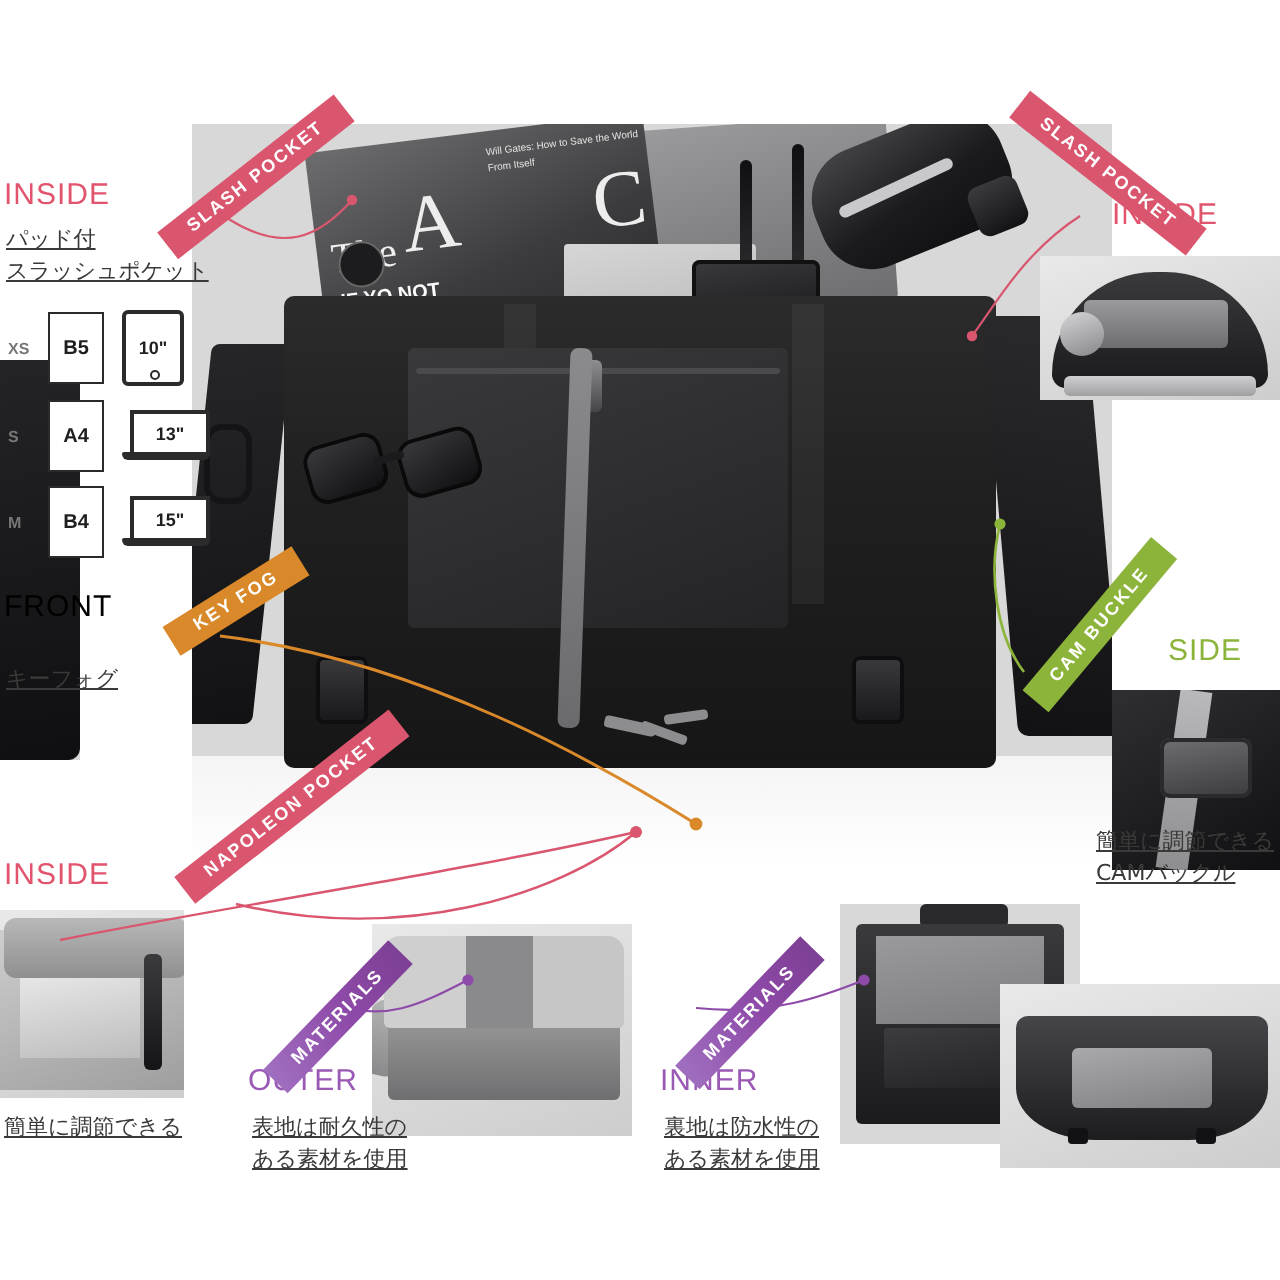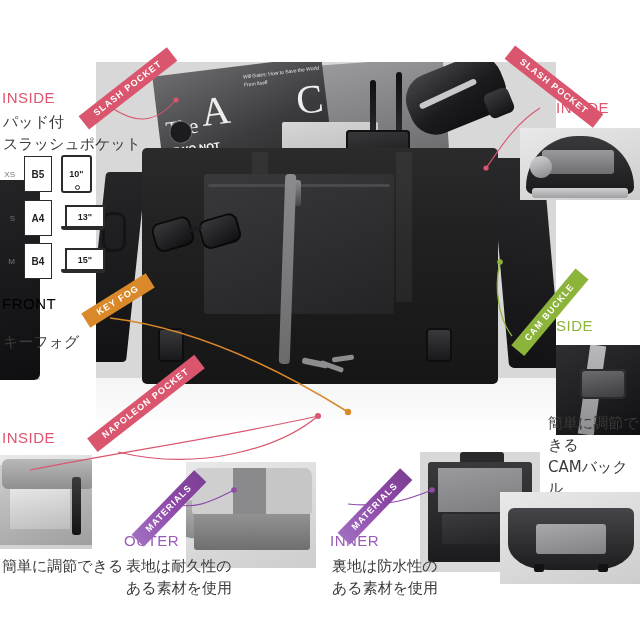--- a/index.html
+++ b/index.html
@@ -13,38 +13,38 @@
   
   .abs{position:absolute;}
 
   
   .hd{font-size:15px;letter-spacing:.5px;font-weight:400;line-height:1;white-space:nowrap;}
   .hd.pink{color:#e1546e;}
   .hd.orange{color:#000000;}
   .hd.green{color:#8cb33a;}
   .hd.purple{color:#9b59b6;}
 
-  .jp{font-size:15px;color:#3a3a3a;line-height:1.45;white-space:pre-line;
-      font-family:"DejaVu Sans","Liberation Sans",sans-serif;}
+  .jp{font-size:11px;color:#3a3a3a;line-height:1.45;white-space:pre-line;
+      font-family:"DejaVu Sans","Liberation Sans",sans-serif;text-decoration:underline;}
 
   
   .ribbon{
     position:absolute;color:#fff;font-size:9px;font-weight:700;letter-spacing:1.1px;
     padding:4px 14px;white-space:nowrap;line-height:1;
     transform-origin:center center;
   }
   .ribbon::after{content:"";position:absolute;}
   .rb-pink{background:#d9566e;}
   .rb-orange{background:#d9882a;}
   .rb-green{background:#8cb33a;}
   .rb-purple{background:linear-gradient(100deg,#a06fc0 0%,#8e4aa8 55%,#7d3f95 100%);}
 
   
   .sizerow{position:absolute;display:flex;align-items:center;gap:9px;}
-  .sizelabel{font-size:8px;color:#777;width:11px;text-align:right;font-weight:400;}
+  .sizelabel{font-size:8px;color:#777;width:11px;text-align:left;font-weight:700;}
   .paper{
     width:26px;height:34px;border:1.6px solid #2b2b2b;background:#fff;
     display:flex;align-items:center;justify-content:center;
     font-size:10px;font-weight:700;color:#1f1f1f;
   }
   .tablet{
     width:27px;height:34px;border:2.4px solid #2b2b2b;border-radius:3px;background:#fff;
     display:flex;align-items:center;justify-content:center;
     font-size:9px;font-weight:700;color:#1f1f1f;position:relative;
   }
@@ -289,21 +289,21 @@
   <div class="abs jp" style="left:2px;top:556px;">簡単に調節できる</div>
 
   <div class="abs hd pink" style="left:556px;top:100px;">INSIDE</div>
   <div class="photo ph-inner" id="ph-topright">
     <div class="domeShell"></div>
       <div class="mesh"></div>
       <div class="knob"></div>
       <div class="base"></div>
   </div>
 
-  <div class="abs hd green" style="left:556px;top:318px;">SIDE</div>
+  <div class="abs hd green" style="left:584px;top:318px;">SIDE</div>
   <div class="photo" id="ph-side">
     <div class="fab"></div>
       <div class="webb"></div>
       <div class="cam"></div>
   </div>
   <div class="abs jp" style="left:548px;top:413px;">簡単に調節できる
 CAMバックル</div>
 
   <div class="photo ph-inner" id="ph-outer">
     <div class="strap"></div>

